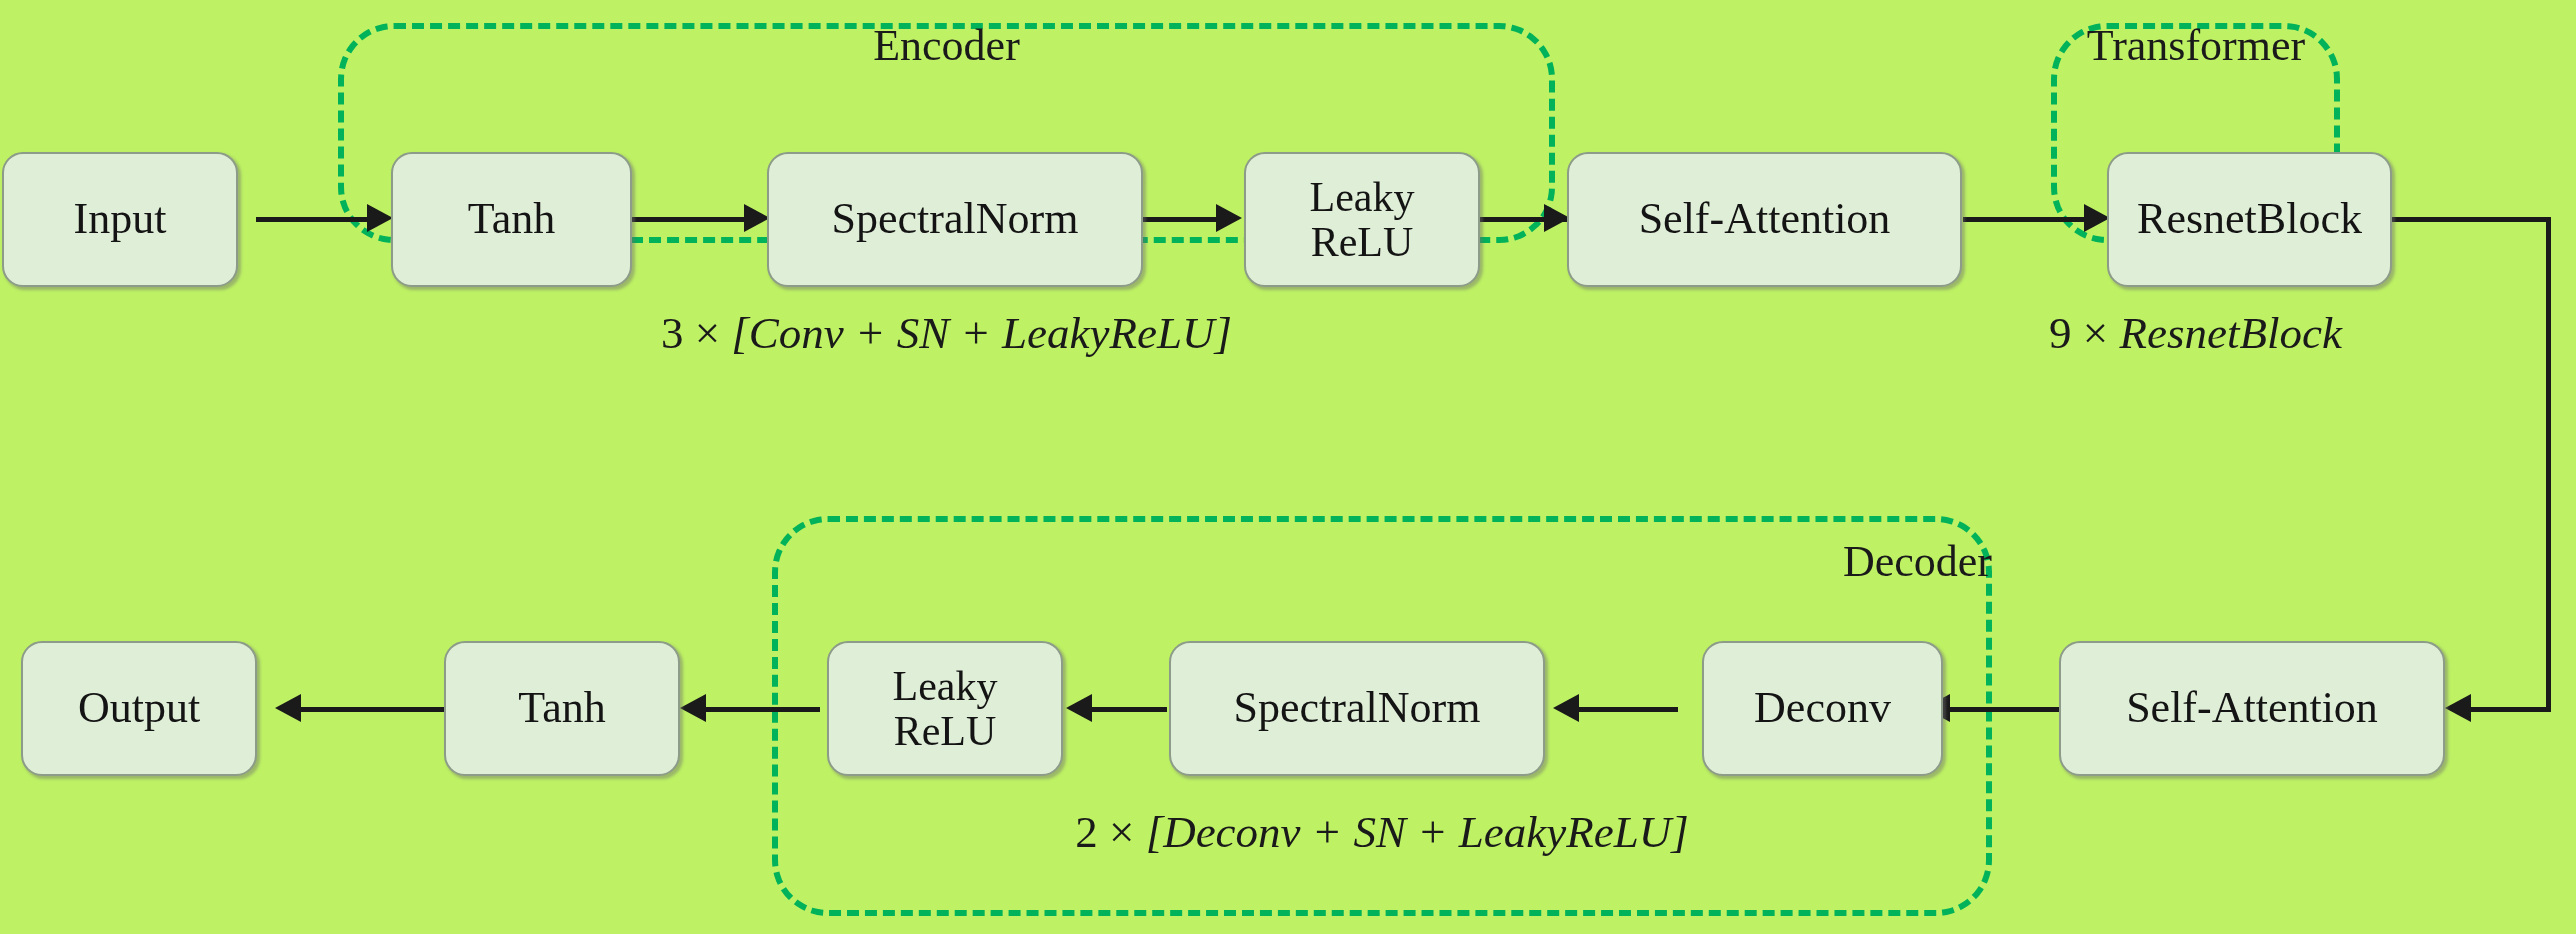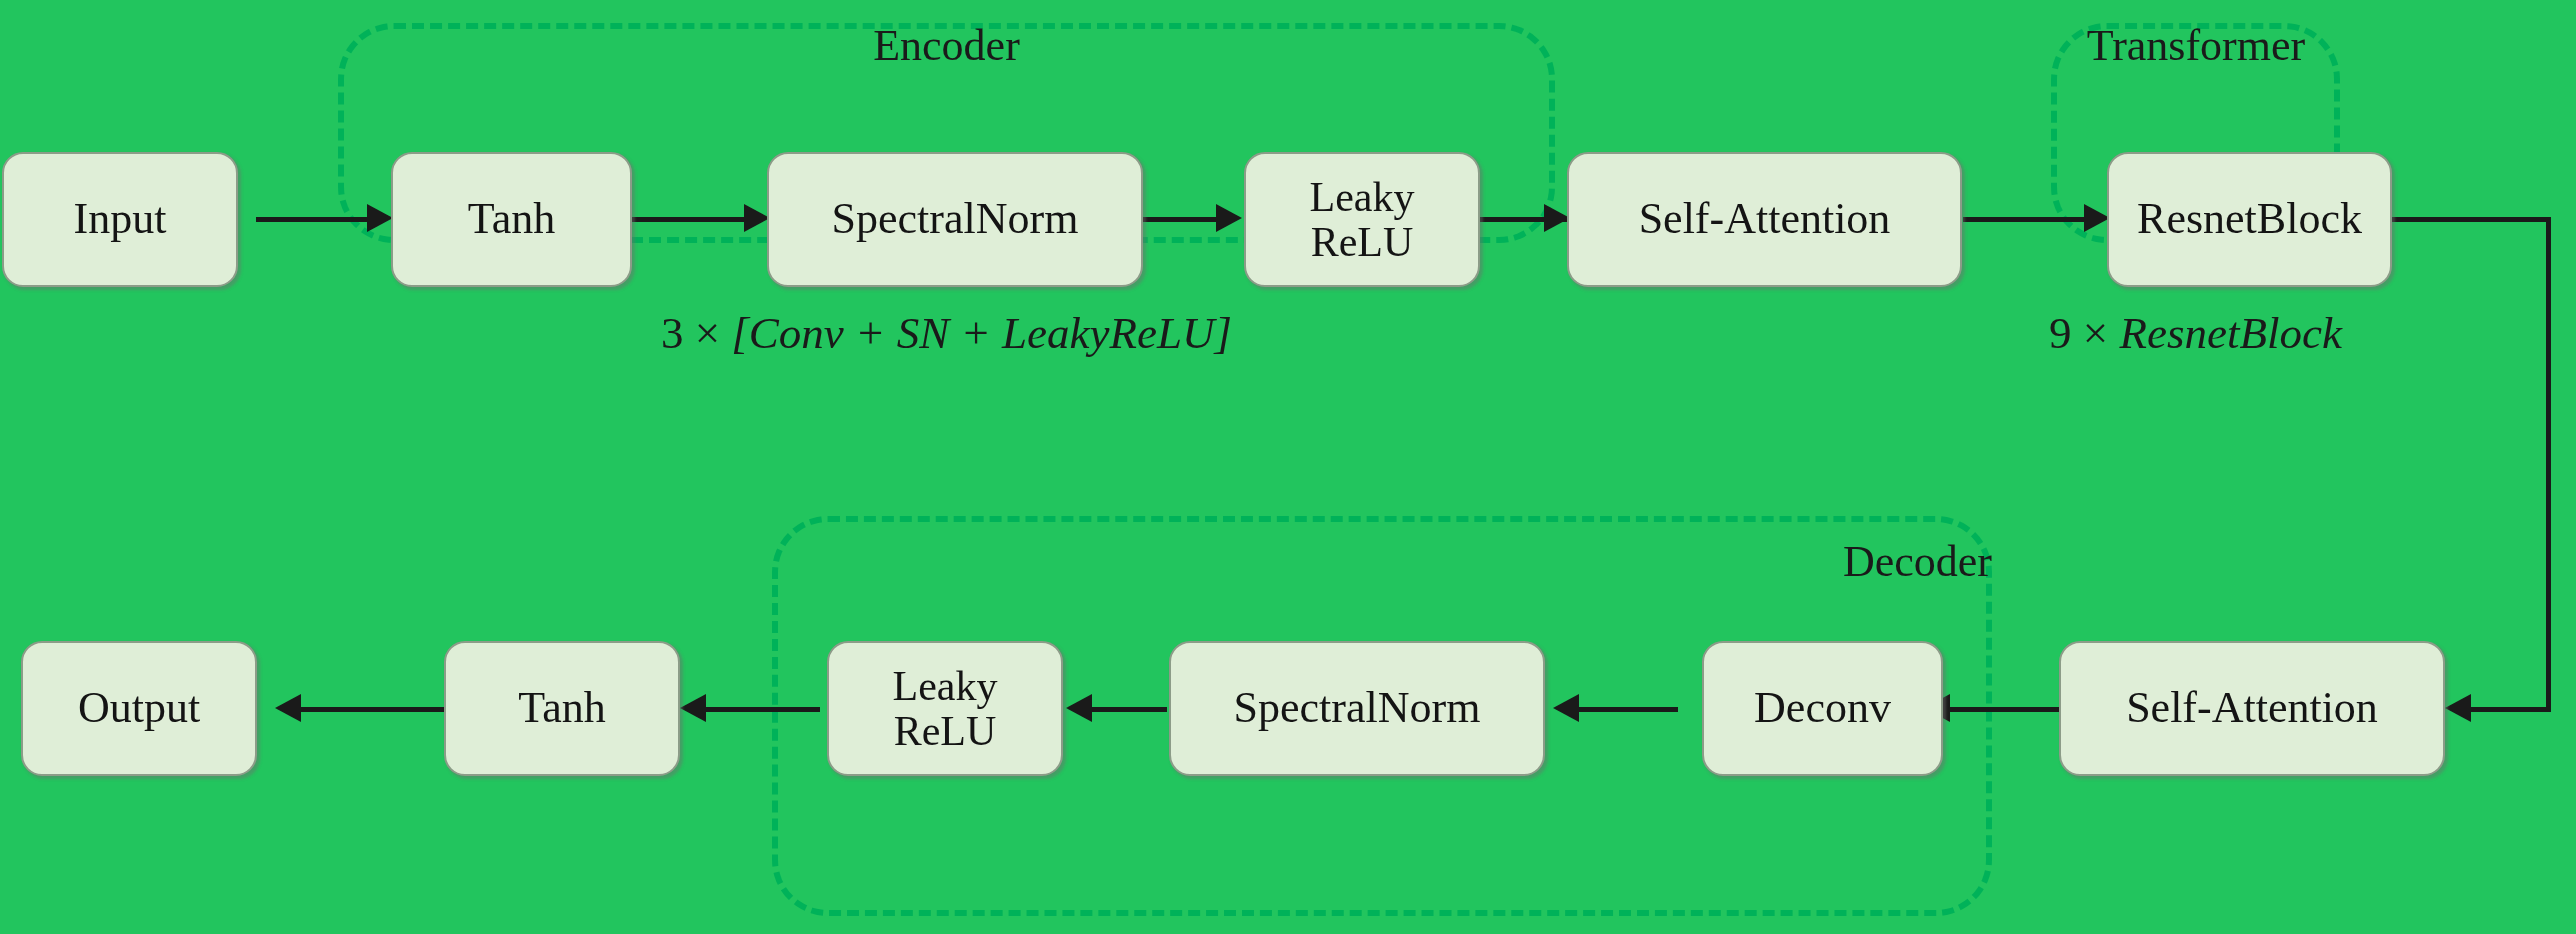--- a/index.html
+++ b/index.html
@@ -8,21 +8,21 @@
     padding: 0;
     background: #ffffff;
   }
   body {
     font-family: "Liberation Serif", "DejaVu Serif", serif;
   }
   #canvas {
     position: relative;
     width: 2576px;
     height: 935px;
-    background: #22c55e;
+    background: #bef264;
     overflow: hidden;
   }
 
   
   .group {
     position: absolute;
     border: 6.8px dashed #00b259;
     border-radius: 56px;
     box-sizing: border-box;
     background: transparent;
@@ -107,20 +107,23 @@
   </div>
 
   <div class="group" style="left:2051px; top:23px; width:289px; height:220px;"></div>
   <div class="group-title" style="left:2003px; top:24px; width:386px;">Transformer</div>
   <div class="group-caption" style="left:2022px; top:311px; width:347px;">
     <span class="num">9 × </span><span>ResnetBlock</span>
   </div>
 
   <div class="group" style="left:772px; top:516px; width:1220px; height:400px;"></div>
   <div class="group-title" style="left:772px; top:540px; width:1220px;text-align:right;">Decoder</div>
+  <div class="group-caption" style="left:772px; top:810px; width:1220px;">
+    <span class="num">2 × </span><span>[Deconv + SN + LeakyReLU]</span>
+  </div>
 
   <div class="edge-h" style="left:256px; top:217px; width:116px;"></div>
   <div class="arrow right" style="left:367px; top:204px;"></div>
 
   <div class="edge-h" style="left:632px; top:217px; width:116px;"></div>
   <div class="arrow right" style="left:744px; top:204px;"></div>
 
   <div class="edge-h" style="left:1143px; top:217px; width:77px;"></div>
   <div class="arrow right" style="left:1216px; top:204px;"></div>
 

